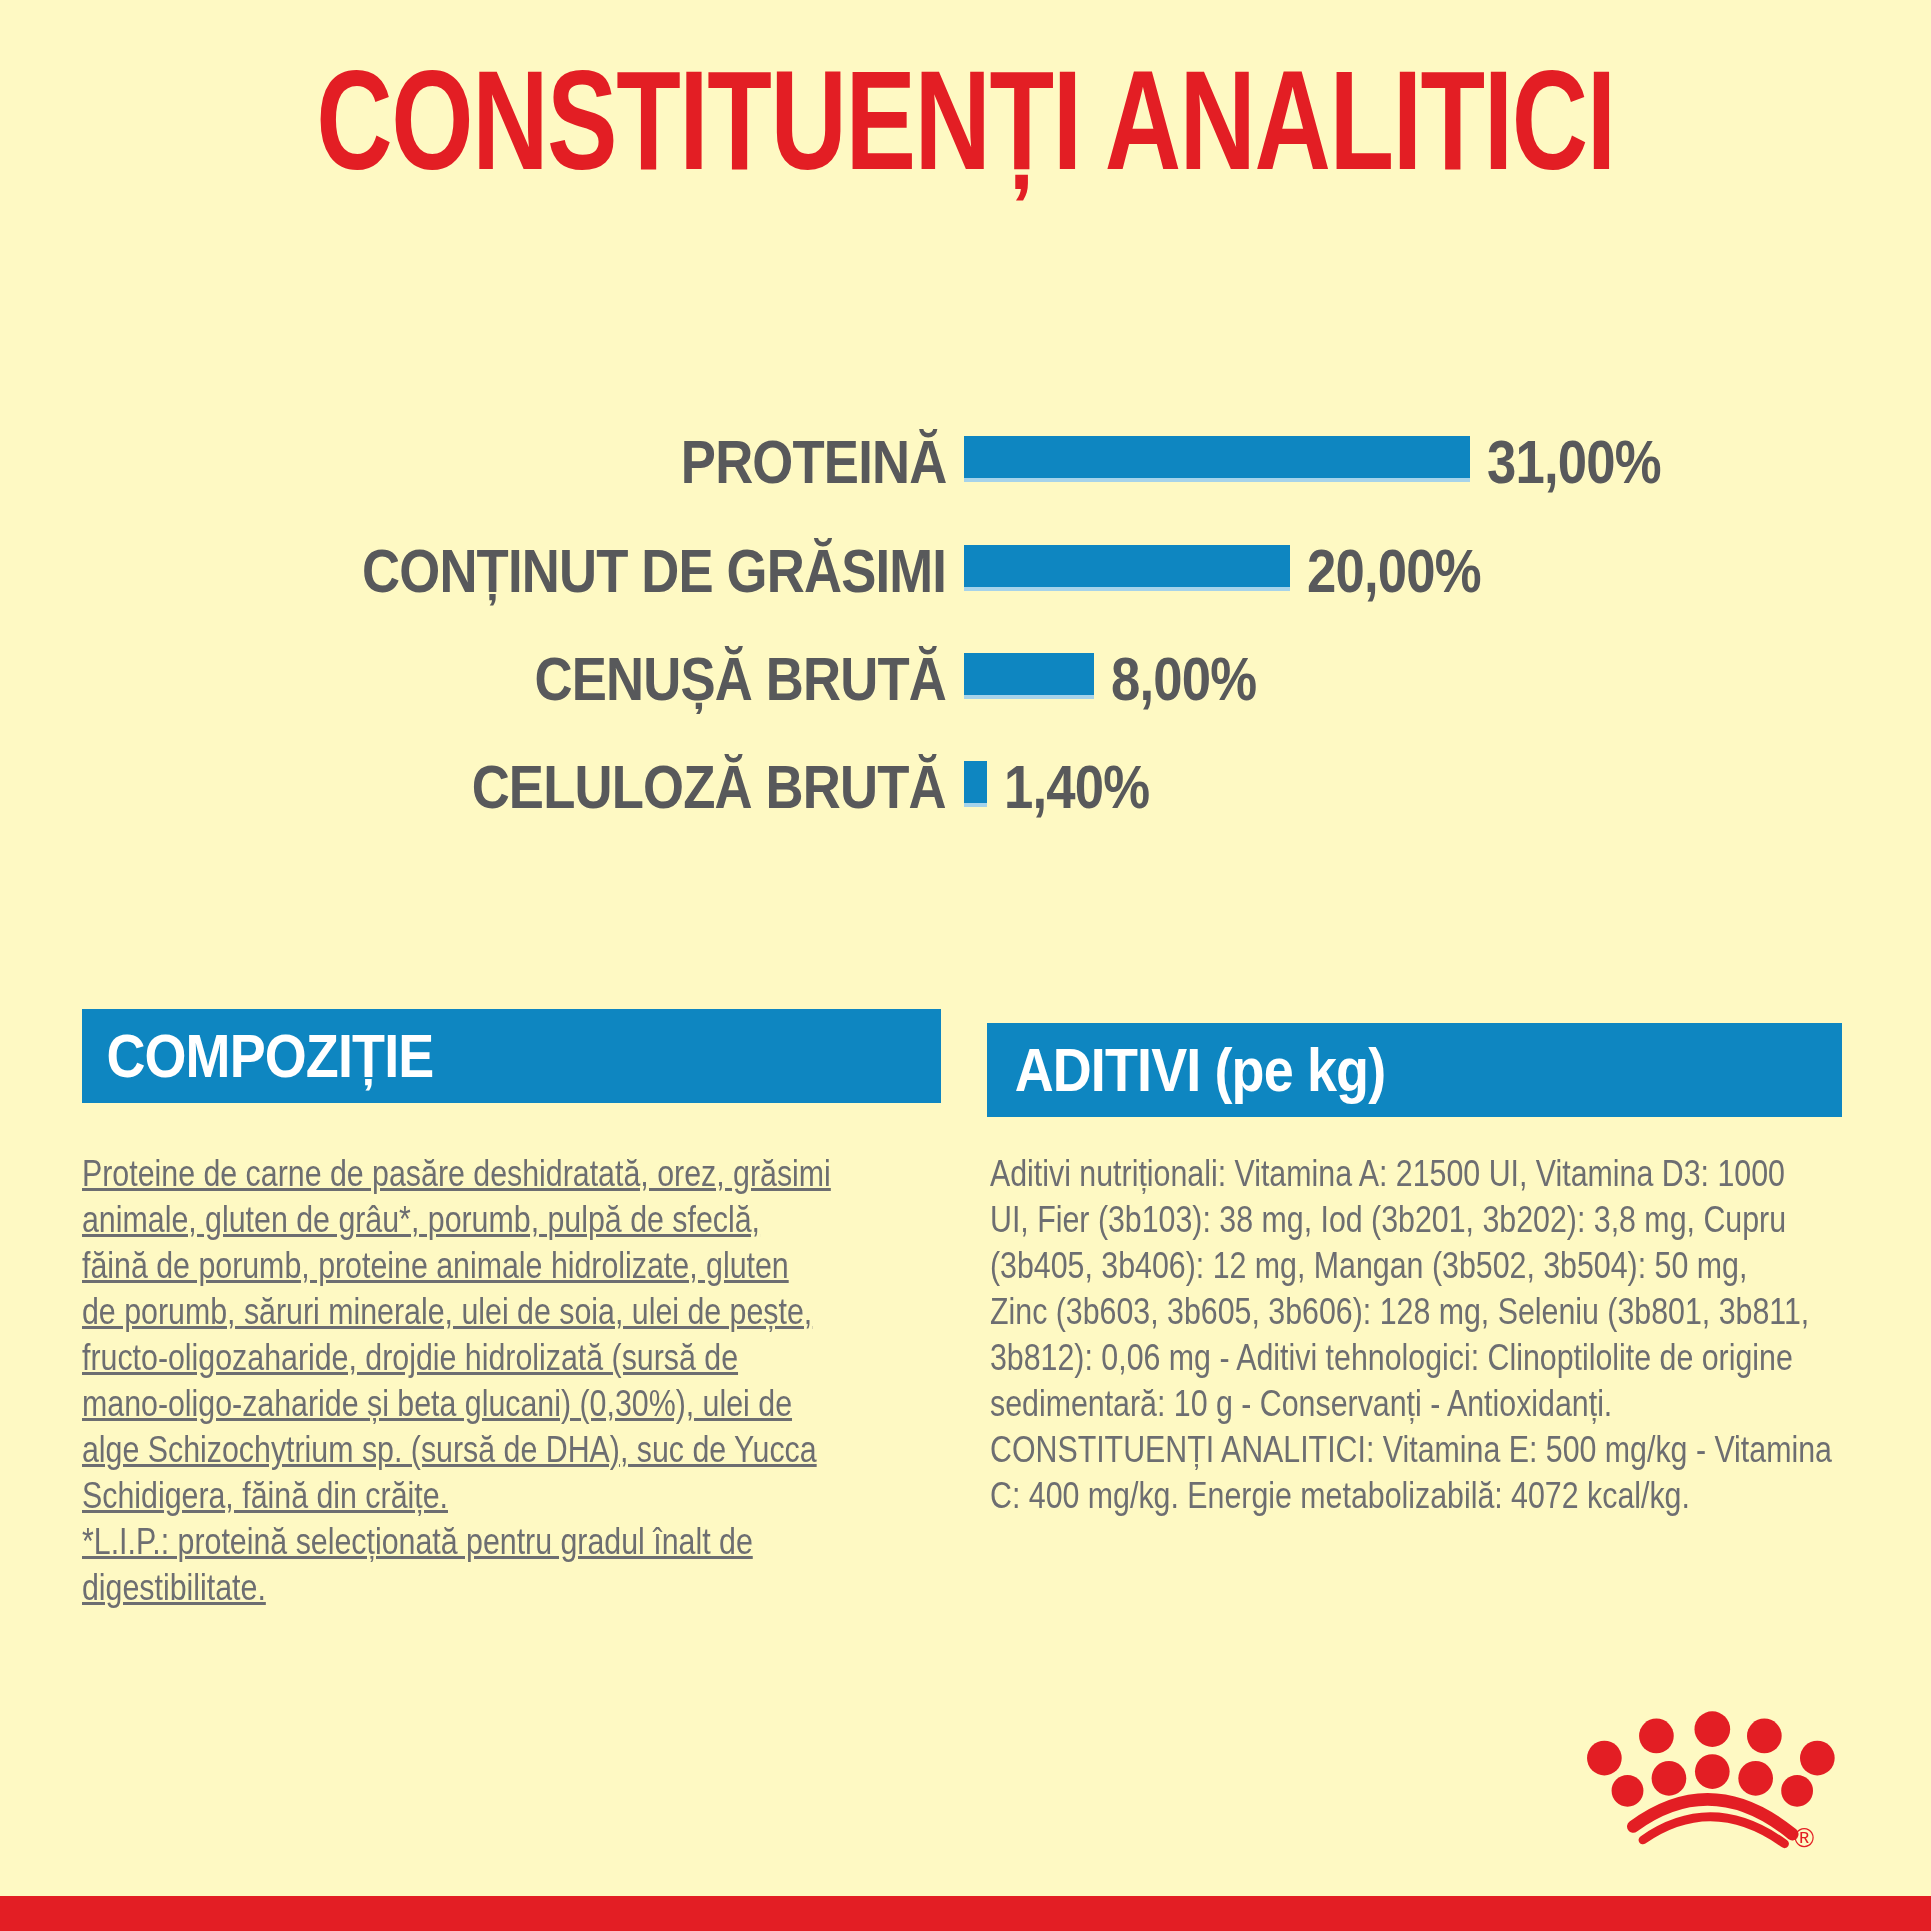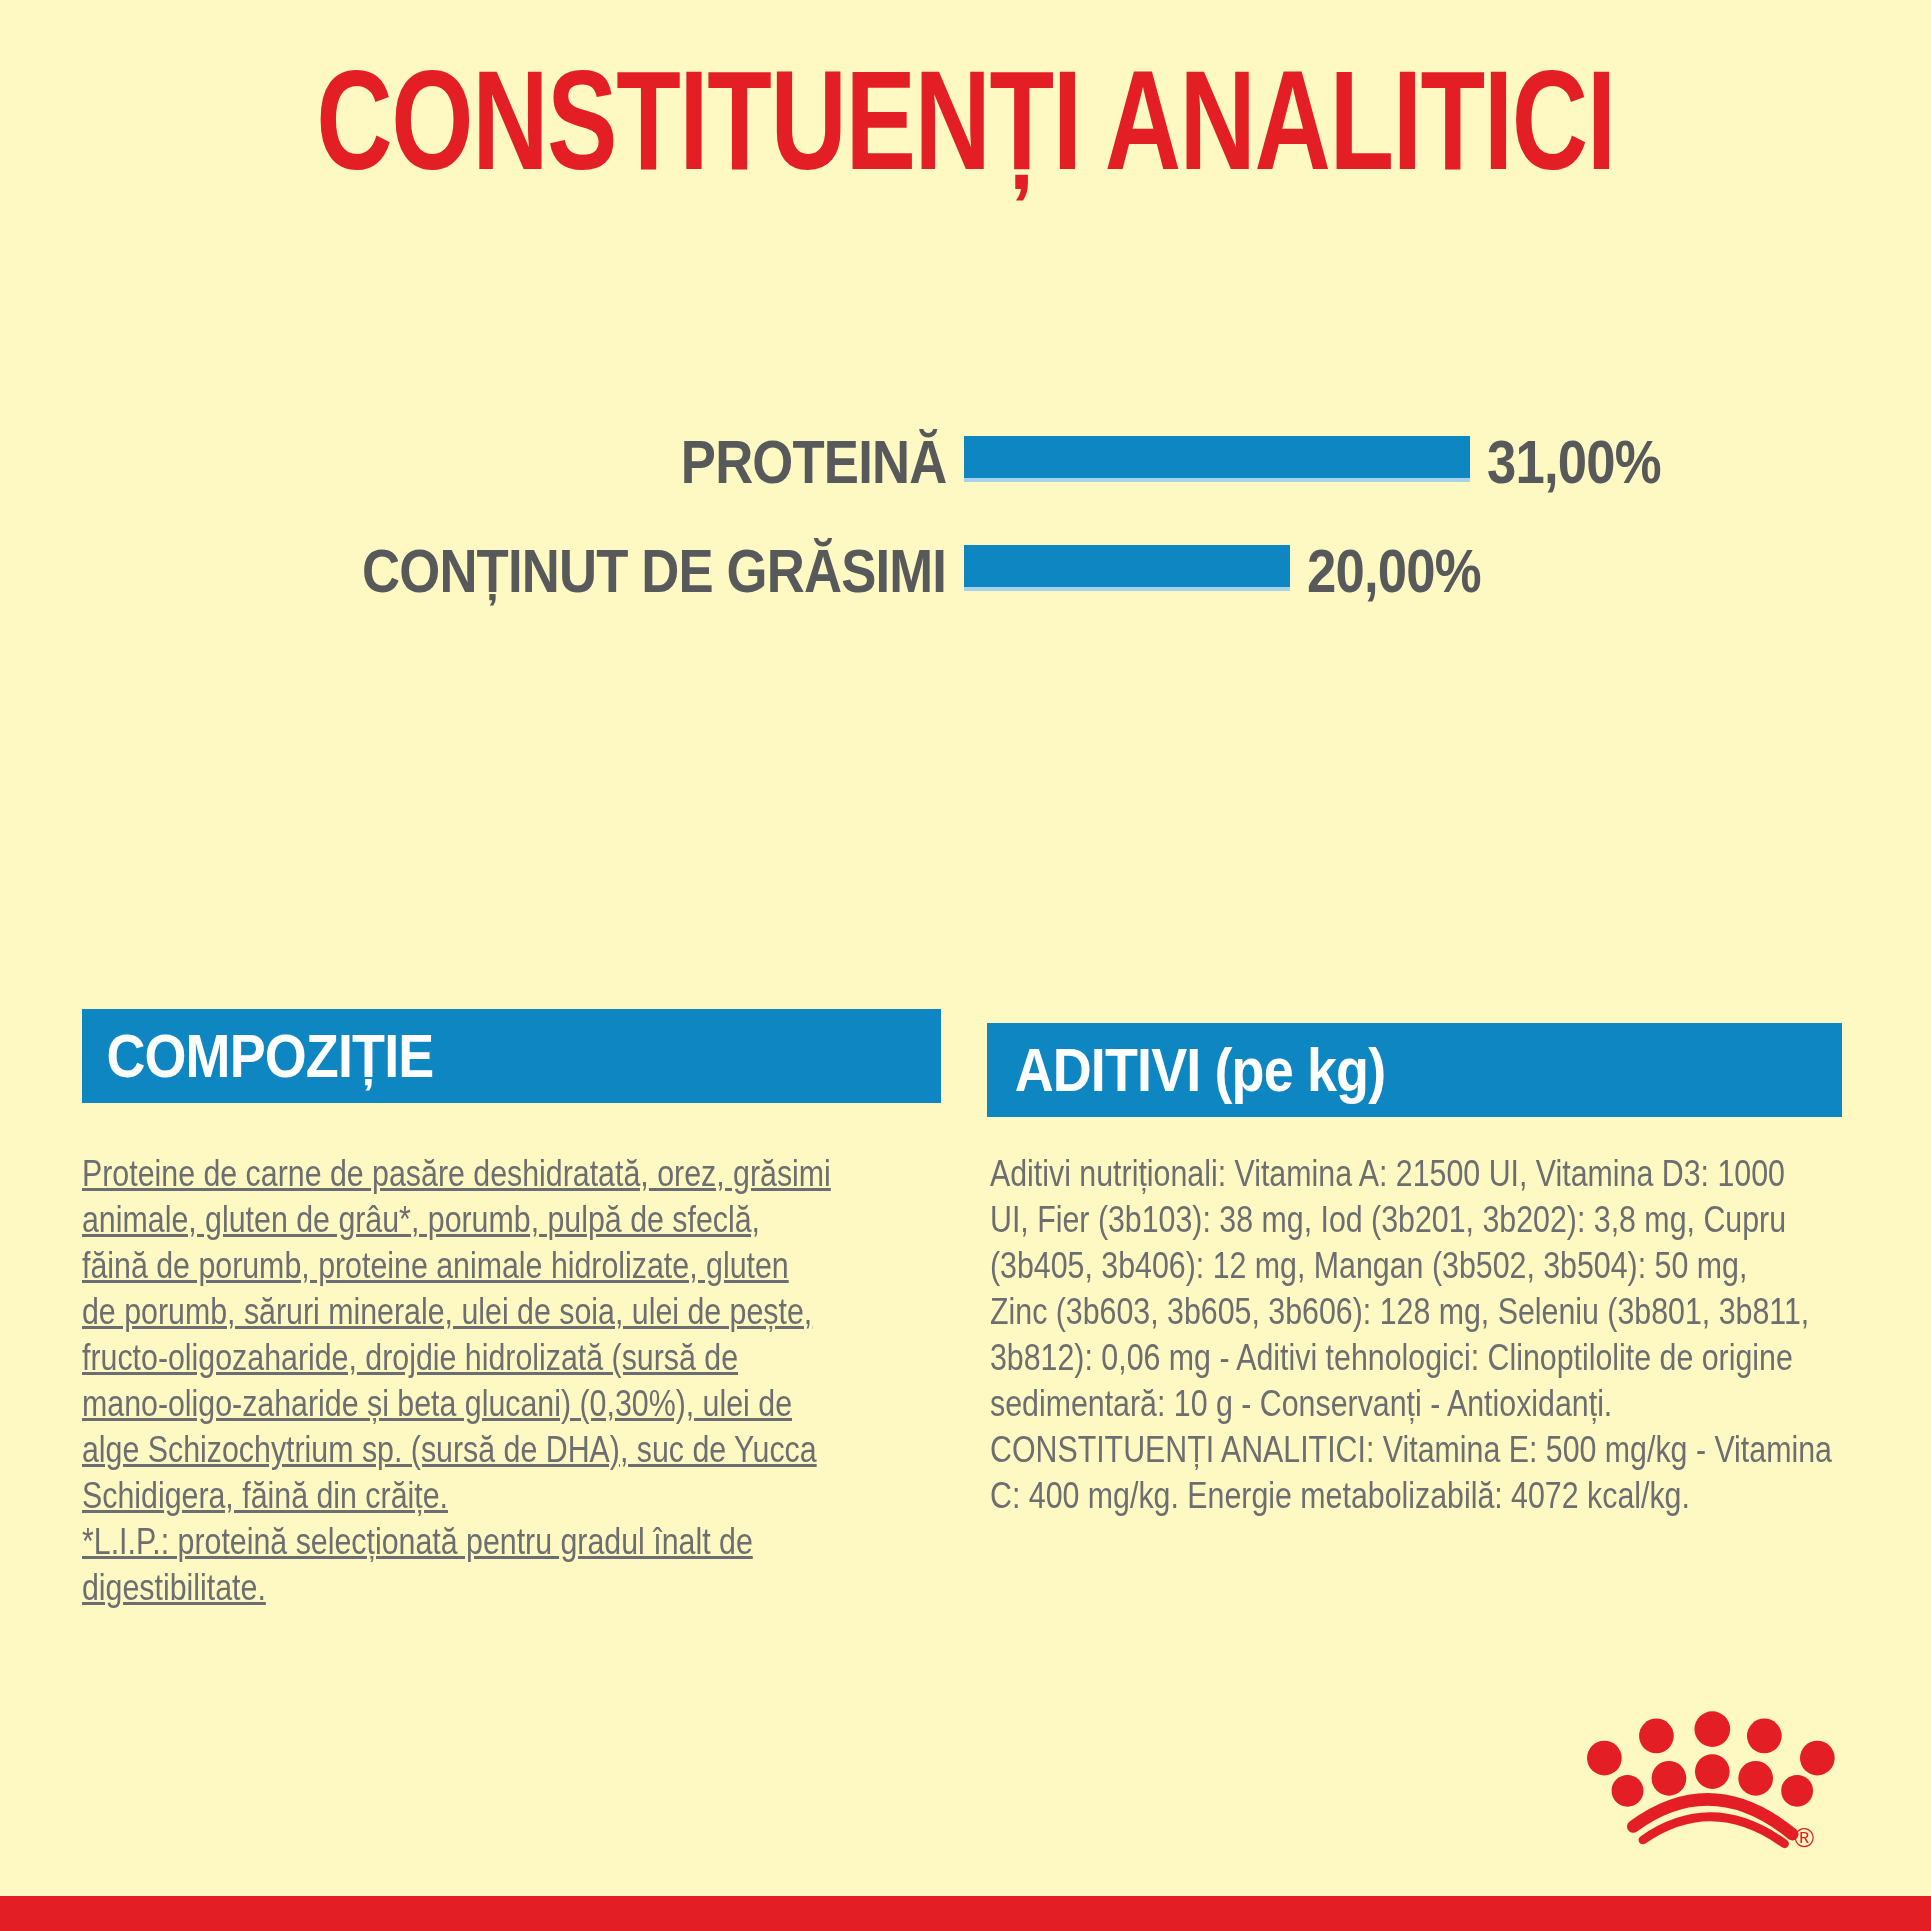--- a/index.html
+++ b/index.html
@@ -61,20 +61,30 @@
       <div class="crow" style="top: 435px; padding-left: 27px;">
         <div class="clabel">PROTEINĂ</div>
         <div class="cbar" style="width: 506px; background: rgb(14, 134, 193);"></div>
         <div class="cval" style="left: 1487px;">31,00%</div>
       </div>
       <div class="crow" style="top: 544px;">
         <div class="clabel">CONȚINUT DE GRĂSIMI</div>
         <div class="cbar" style="width: 326px; background: rgb(14, 134, 193);"></div>
         <div class="cval" style="left: 1307px;">20,00%</div>
       </div>
+      <div class="crow" style="top: 652px;">
+        <div class="clabel">CENUȘĂ BRUTĂ</div>
+        <div class="cbar" style="width: 130px; background: rgb(14, 134, 193);"></div>
+        <div class="cval" style="left: 1111px;">8,00%</div>
+      </div>
+      <div class="crow" style="top: 760px;">
+        <div class="clabel">CELULOZĂ BRUTĂ</div>
+        <div class="cbar" style="width: 23px; background: rgb(14, 134, 193);"></div>
+        <div class="cval" style="left: 1004px;">1,40%</div>
+      </div>
     </div>
 
   <div class="banner banner-left" style="background: rgb(14, 134, 193);">
     <span class="btext">COMPOZIȚIE</span>
   </div>
   <div class="banner banner-right" style="background: rgb(14, 134, 193); margin-top: 14px;">
     <span class="btext">ADITIVI (pe kg)</span>
   </div>
 
   <div class="bodycol bodycol-left">

